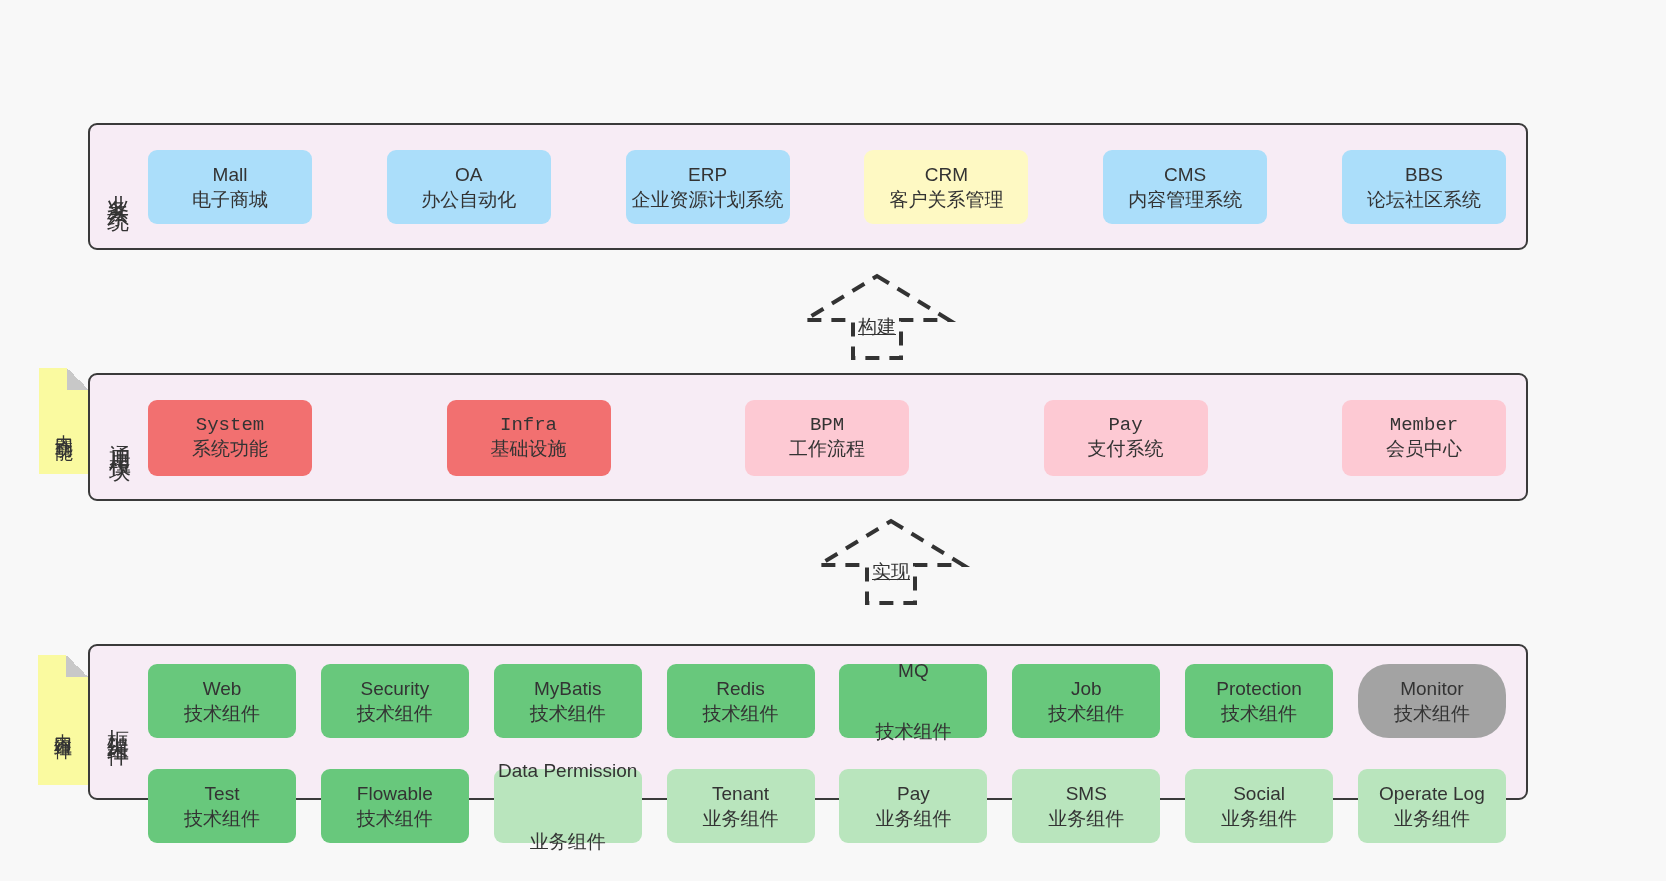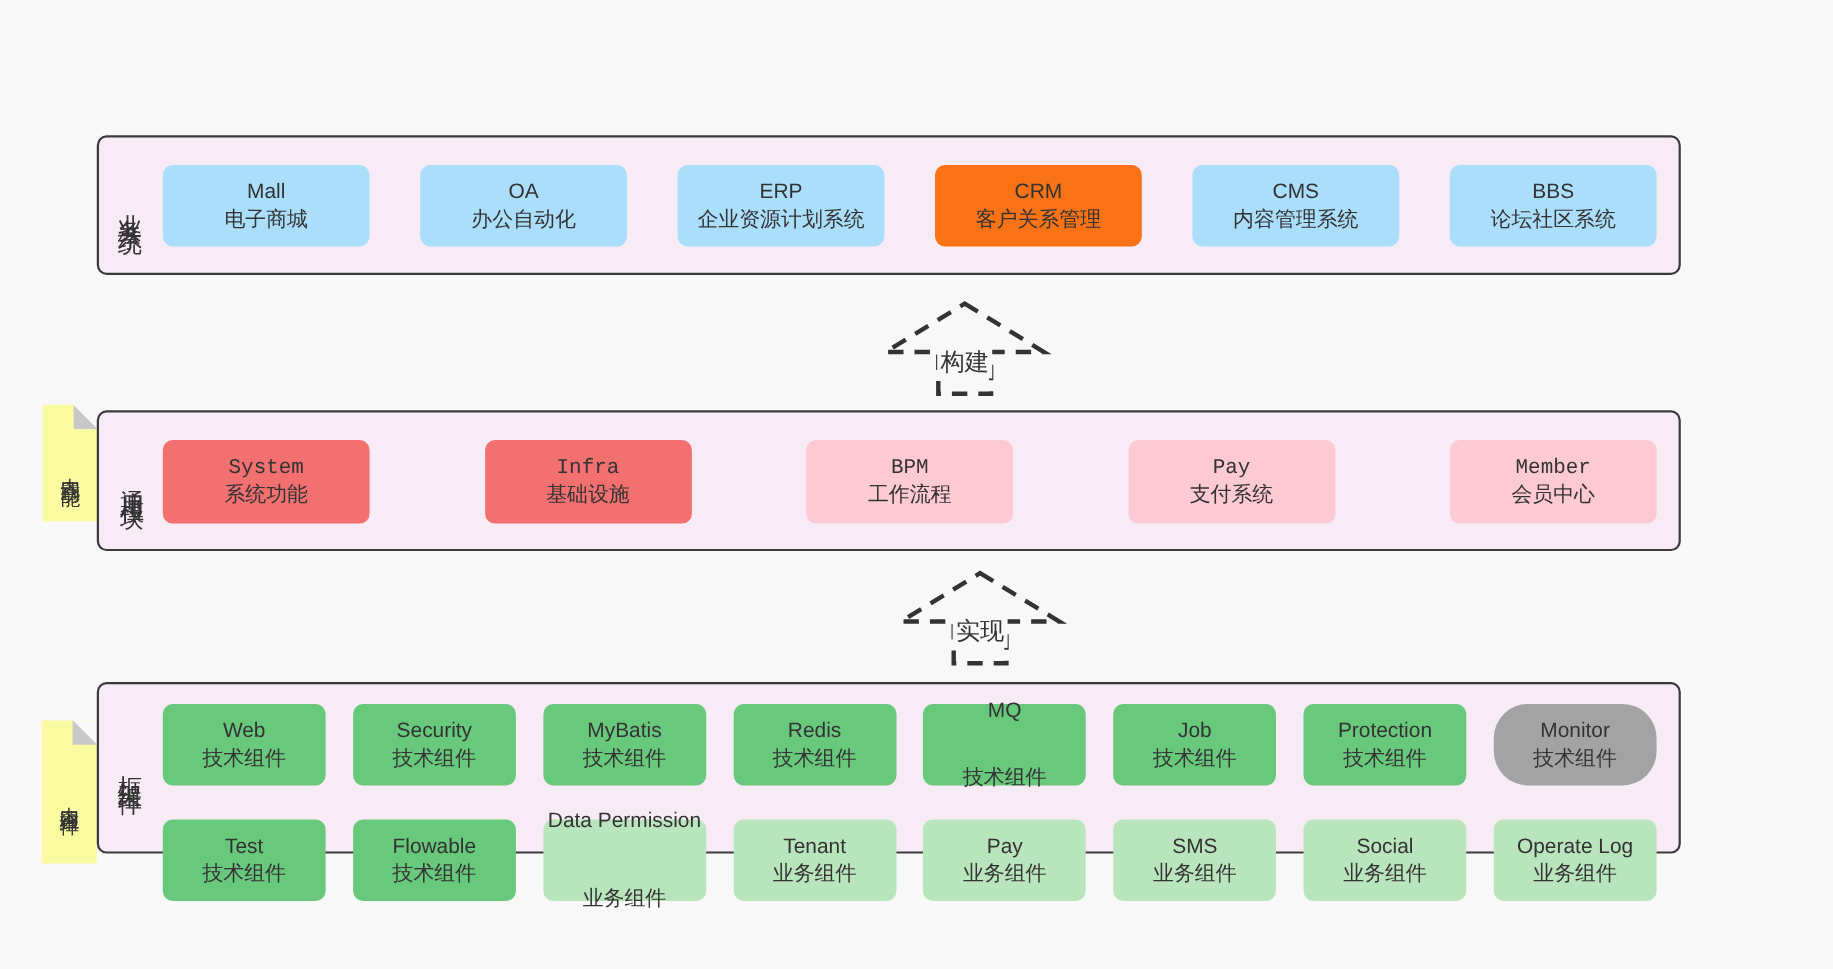--- a/index.html
+++ b/index.html
@@ -23,21 +23,21 @@
   .boxes{
     position:absolute;left:58px;right:20px;
     display:flex;justify-content:space-between;
   }
   .box{
     display:flex;flex-direction:column;justify-content:center;align-items:center;
     text-align:center;border-radius:9px;box-sizing:border-box;
     line-height:1.32;font-size:19px;color:#333;padding:2px 4px;
   }
   .box .t,.box .s{display:block;}
-  .w188{width:188px;}
+  .w188{width:164px;}
   .w148{width:148px;}
   .h74{height:74px;}
   .h76{height:76px;}
   .sticky{
     position:absolute;width:50px;
     background:#fafaa0;
     display:flex;align-items:center;justify-content:center;
   }
   .sticky .fold{
     position:absolute;top:0;right:0;width:22px;height:22px;
@@ -46,28 +46,28 @@
   .sticky .sticky-text{
     writing-mode:vertical-rl;text-orientation:upright;
     font-size:18px;letter-spacing:3px;color:#333;margin-top:10px;
   }
   .arrow{
     position:absolute;width:160px;height:92px;
   }
   .arrow svg{position:absolute;left:0;top:0;}
   .arrow-label{
     position:absolute;left:50%;top:44px;transform:translateX(-50%);
-    background:#f8f8f8;padding:0 3px;font-size:22px;color:#333;white-space:nowrap;
+    background:#f8f8f8;padding:0 3px;font-size:19px;color:#333;white-space:nowrap;text-decoration:underline;
   }
   
   #sec-business{top:123px;height:127px;}
   #sec-business .boxes{top:25px;}
   #sec-modules{top:373px;height:128px;font-family:Liberation Mono, monospace;}
   #sec-modules .boxes{top:25px;}
-  #sec-components{top:620px;height:156px;}
+  #sec-components{top:644px;height:156px;}
   #sec-components .boxes.row-1{top:18px;}
   #sec-components .boxes.row-2{top:123px;}
   #sticky-features{left:39px;top:368px;height:106px;}
   #sticky-components{left:38px;top:655px;height:130px;}
   #arrow-build{left:797px;top:270px;}
   #arrow-implement{left:811px;top:515px;}
 </style>
 </head>
 <body>
 
@@ -88,21 +88,21 @@
         <span class="s">电子商城</span>
       </div>
       <div class="box w188 h74" style="background: rgb(171, 222, 250);">
         <span class="t">OA</span>
         <span class="s">办公自动化</span>
       </div>
       <div class="box w188 h74" style="background: rgb(171, 222, 250);">
         <span class="t">ERP</span>
         <span class="s">企业资源计划系统</span>
       </div>
-      <div class="box w188 h74" style="background: #f97316; justify-content: center;">
+      <div class="box w188 h74" style="background: #fef9c3; justify-content: center;">
         <span class="t">CRM</span>
         <span class="s">客户关系管理</span>
       </div>
       <div class="box w188 h74" style="background: rgb(171, 222, 250);">
         <span class="t">CMS</span>
         <span class="s">内容管理系统</span>
       </div>
       <div class="box w188 h74" style="background: rgb(171, 222, 250);">
         <span class="t">BBS</span>
         <span class="s">论坛社区系统</span>

